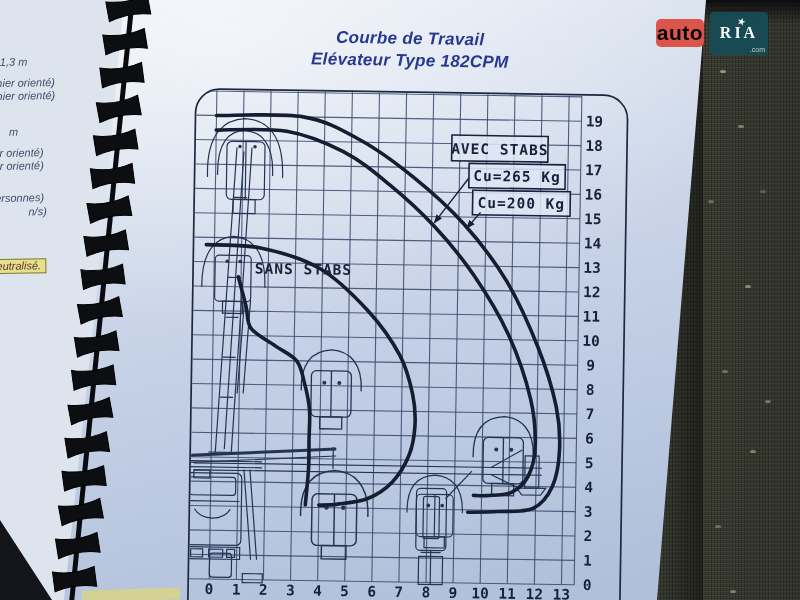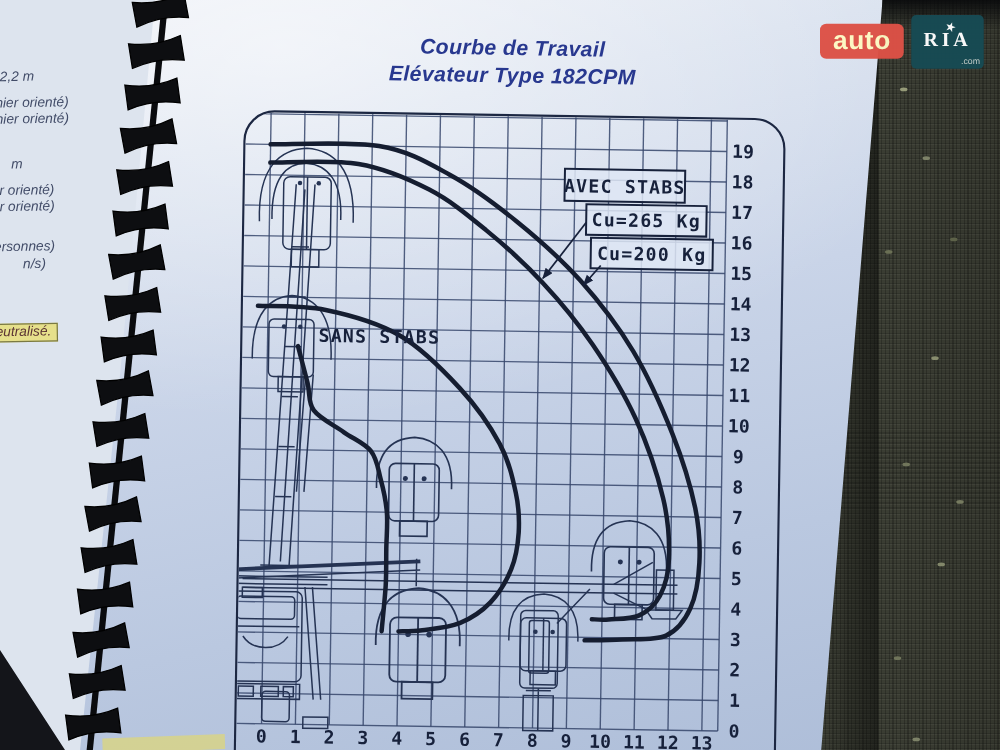--- a/index.html
+++ b/index.html
@@ -52,21 +52,21 @@
 
   #bottom-hl{position:absolute;left:82px;top:589px;width:98px;height:12px;background:#d8d387;
     opacity:.85;transform:rotate(-2deg);}
 
   #chart-svg{position:absolute;inset:0;}
   text.tick{font:700 14.5px "DejaVu Sans Mono",monospace;fill:#17213b;}
   text.anno{font:700 14.5px "DejaVu Sans Mono",monospace;fill:#17213b;letter-spacing:1px;}
 
   
   #watermark{position:absolute;left:656px;top:12px;display:flex;gap:6px;z-index:9;opacity:.97;}
-  #wm-auto{width:67px;height:28px;margin-top:7px;background:#dd5146;border-radius:5px;color:#fef9c3;
+  #wm-auto{width:48px;height:28px;margin-top:7px;background:#dd5146;border-radius:5px;color:#000000;
     font:700 21px/27px "Liberation Sans",sans-serif;text-align:center;letter-spacing:.5px;}
   #wm-ria{position:relative;width:58px;height:43px;background:#174b54;border-radius:4px;color:#fff;
     text-align:center;}
   #wm-ria-text{display:block;font:700 16px/42px "Liberation Serif",serif;letter-spacing:3px;}
   #wm-star{position:absolute;top:4px;left:27px;font-size:10px;transform:rotate(18deg);color:#fff;}
   #wm-tld{position:absolute;right:3px;bottom:2px;font:400 7px "Liberation Sans",sans-serif;color:#c8d2ce;}
 
   
   #binding-svg{position:absolute;inset:0;z-index:8;pointer-events:none;}
 </style>
@@ -75,28 +75,28 @@
 
 <div id="photo">
 
   <div id="fabric">
     <div class="speck"></div>
   </div>
   <div id="fabric-shadow"></div>
 
   <div id="left-page">
     <div style="position:absolute;inset:0;transform:rotate(-1deg);">
-        <div class="frag" style="top: 50px; left: 4px;">2,2 m</div>
+        <div class="frag" style="top: 50px; left: 4px;">1,3 m</div>
         <div class="frag" style="top: 71px; left: -6px;">anier orienté)</div>
         <div class="frag" style="top: 84px; left: -6px;">anier orienté)</div>
         <div class="frag" style="top: 120px; left: 12px;">m</div>
         <div class="frag" style="top: 141px; left: -4px;">er orienté)</div>
         <div class="frag" style="top: 154px; left: -4px;">er orienté)</div>
         <div class="frag" style="top: 186px; left: -3px;">ersonnes)</div>
-        <div class="frag" style="top: 200px; left: 20px;">n/s)</div>
+        <div class="frag" style="top: 200px; left: 2px; padding-left: 28px;">n/s)</div>
         <div class="frag hl" style="top: 252px; left: -14px;">neutralisé.</div>
       </div>
   </div>
 
   <div id="main-page">
 
 
     <div id="title">
       <div>Courbe de Travail</div>
       <div>Elévateur Type 182CPM</div>

